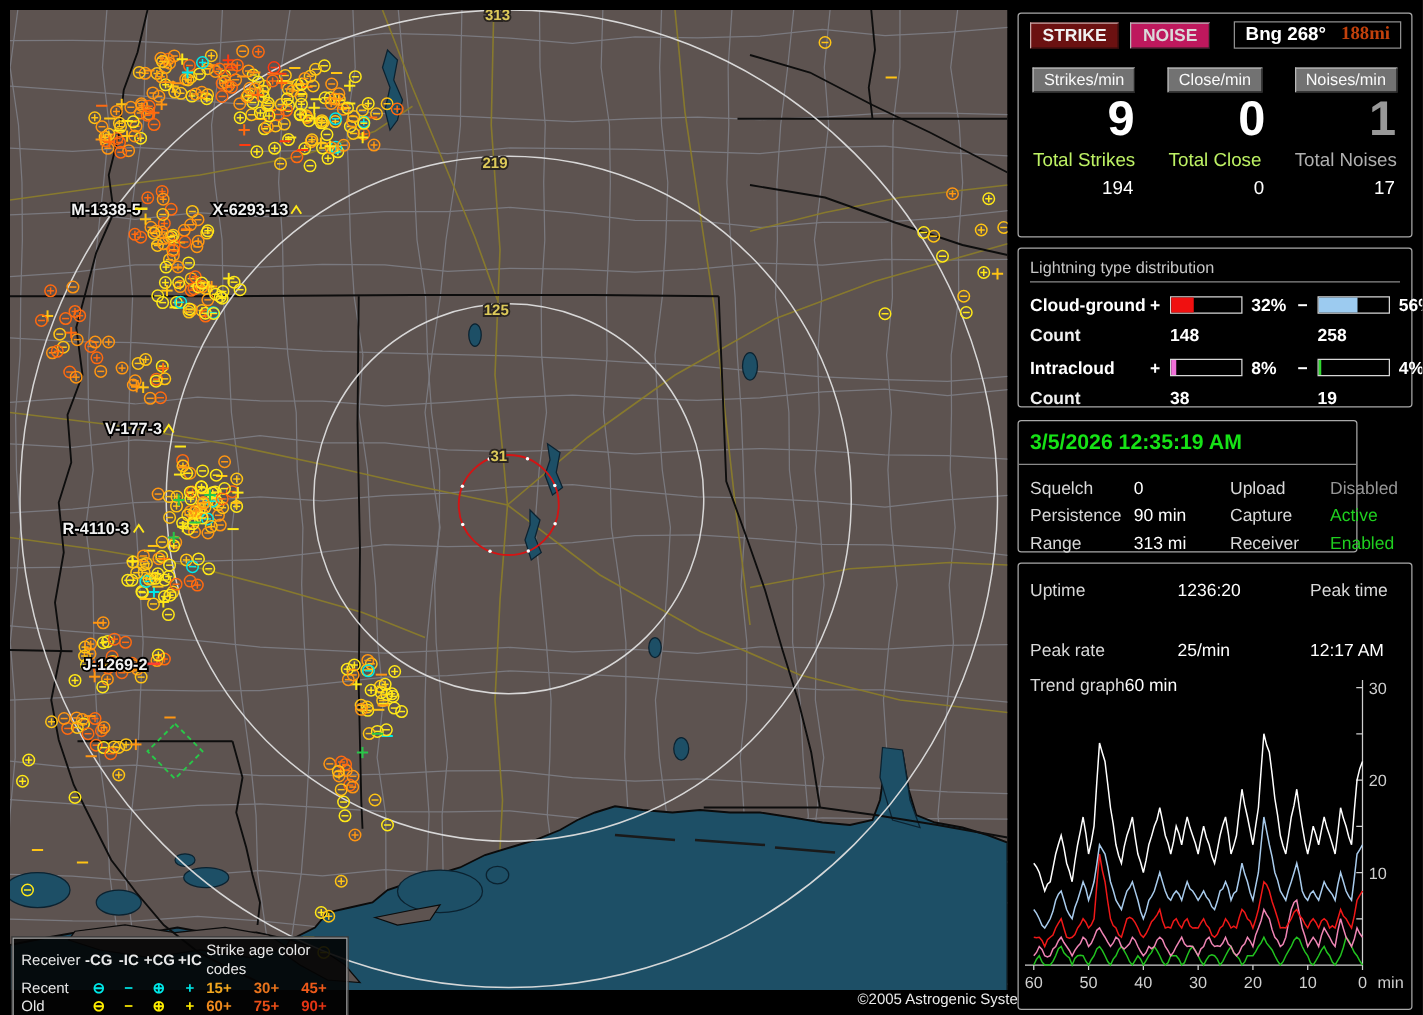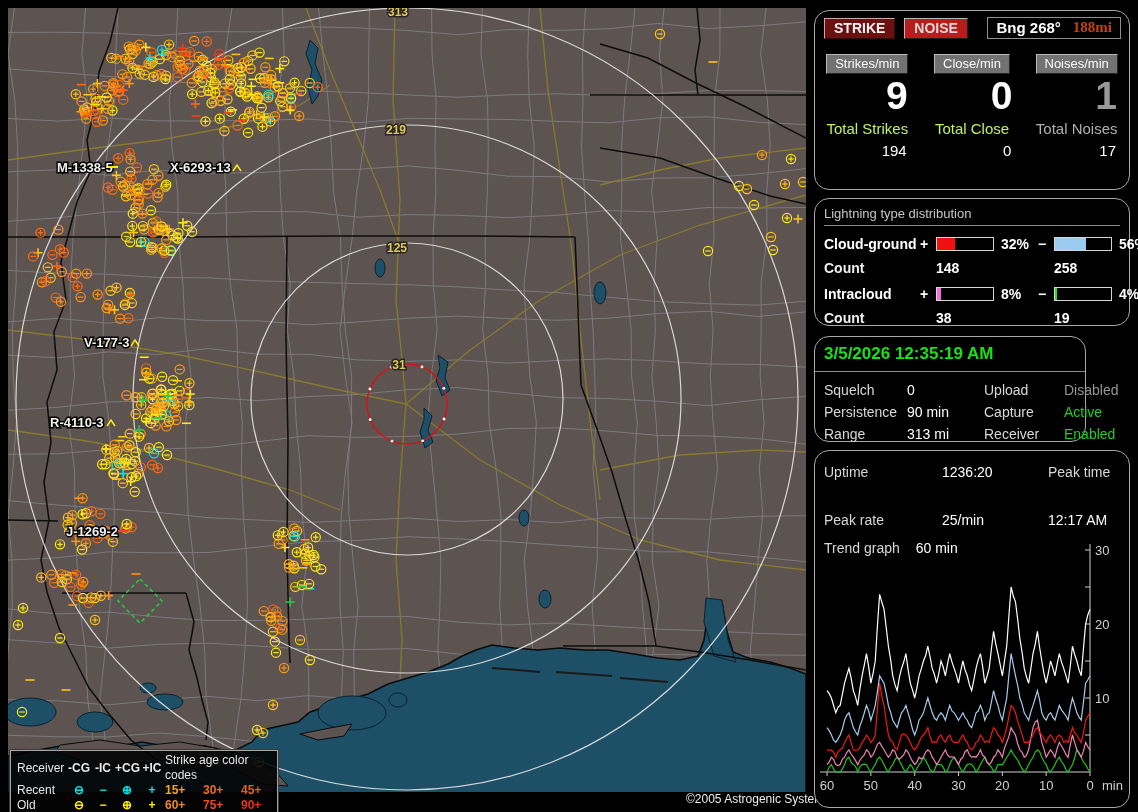--- a/index.html
+++ b/index.html
@@ -10,30 +10,30 @@
   #legend{position:absolute;left:2px;top:742px;width:256px;background:rgba(3,3,3,.9);
           border:1px solid #a8a8a8;box-shadow:0 0 0 1px #3a3a3a;padding:2px 4px 3px 6px;
           font-size:12px;color:#e6e6e6;line-height:15px;}
   .lg-row{display:grid;grid-template-columns:50px 24px 24px 24px 26px 38px 38px 34px;align-items:center;}
   .lg-sym{text-align:center;font-weight:bold;}
   .lg-age{text-align:left;font-weight:bold;}
   .lg-hdr{color:#e8e8e8;}
   .lg-agehdr{grid-column:6 / span 3;}
   #copyright{position:absolute;left:678px;top:784px;color:#ececec;font-size:12px;white-space:nowrap;}
   
-  .panel{position:absolute;background:#000;border:1px solid #a9a9a9;border-radius:15px;box-sizing:border-box;}
+  .panel{position:absolute;background:#000;border:1px solid #a9a9a9;border-radius:3px;box-sizing:border-box;}
   #panel-rates{left:814px;top:10px;width:316px;height:180px;}
   #panel-dist{left:814px;top:198px;width:316px;height:128px;}
   #panel-status{left:814px;top:336px;width:272px;height:106px;}
   #panel-session{left:814px;top:450px;width:316px;height:358px;}
   .hdr-row{display:flex;align-items:center;gap:9px;padding:6px 8px 0 9px;}
   .btn{font-family:"Liberation Sans",sans-serif;font-weight:bold;font-size:14px;padding:1px 9px 2px;
        border:1px solid;cursor:pointer;}
   .btn.strike{background:#6b1111;color:#f2f2f2;border-color:#c9a8a8 #2e0d0d #2e0d0d #c9a8a8;}
-  .btn.noise{background:#b91c1c;color:#dadada;border-color:#b8b8b8 #1f1f1f #1f1f1f #b8b8b8;}
+  .btn.noise{background:#be185d;color:#dadada;border-color:#b8b8b8 #1f1f1f #1f1f1f #b8b8b8;}
   .bng{margin-left:auto;background:#000;border:1px solid #8f8f8f;padding:1px 8px 2px;
        font-weight:bold;font-size:15px;color:#fff;display:flex;gap:12px;white-space:nowrap;}
   .bng .grn{color:#c2410c;font-family:Liberation Serif, serif;}
   #rate-cols{display:grid;grid-template-columns:1fr 1fr 1fr;margin-top:15px;}
   .rc-chip-wrap{text-align:center;}
   .rc-chip{display:inline-block;background:#727272;border:1px solid;
            border-color:#b9b9b9 #242424 #242424 #b9b9b9;color:#fafafa;font-size:13px;padding:1px 8px 2px;}
   .rc-num{text-align:right;padding-right:12px;font-size:39px;font-weight:bold;color:#fff;line-height:1.15;}
   .rc-num.dim{color:#989898;}
   .rc-lab{text-align:center;font-size:15px;color:#bef264;margin-top:1px;}
@@ -51,21 +51,21 @@
   .d-bar i{position:absolute;left:0;top:0;bottom:0;}
   .d-pct{font-weight:bold;color:#fff;font-size:14px;padding-left:7px;}
   .c-label{font-weight:bold;color:#f0f0f0;font-size:14px;}
   .c-val{font-weight:bold;color:#fff;font-size:14px;}
   
   .dt{color:#16e316;font-size:17px;font-weight:bold;padding:7px 9px 7px;border-bottom:1px solid #8a8a8a;}
   .grid4{display:grid;grid-template-columns:83px 77px 80px auto;row-gap:6px;padding:10px 9px 0;font-size:14px;}
   .grid4s{display:grid;grid-template-columns:86px 74px 76px auto;row-gap:7px;padding:13px 9px 0;font-size:14px;gap:32px;}
   .cell-lab{color:#d8d8d8;}  .cell-val{color:#fff;}
   .cell-dim{color:#969696;}  .cell-green{color:#1fcf1f;}
-  .trend-row{padding:12px 9px 0;font-size:14px;display:flex;gap:16px;}
+  .trend-row{padding:12px 9px 0;font-size:14px;display:flex;}
   .trend-row .lab{color:#d8d8d8;} .trend-row .val{color:#fff;}
   #chart{position:absolute;left:0;top:86px;width:314px;height:270px;}
 </style>
 </head>
 <body>
 
 <div id="screen">
 
   <div id="map">
     <svg id="map-svg" width="798" height="784" viewBox="8 8 798 784">

